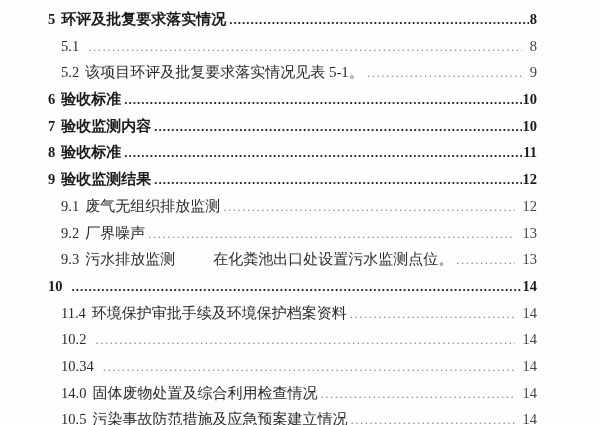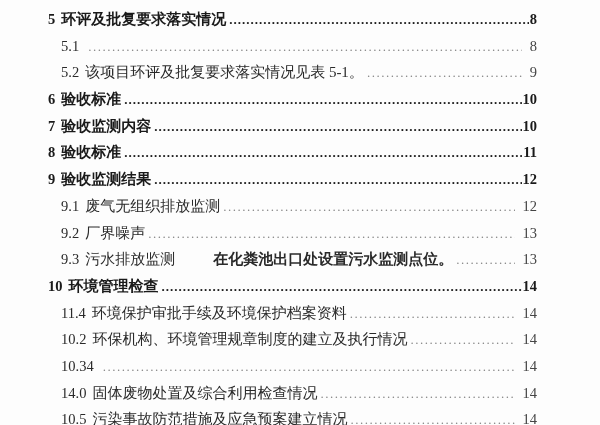--- a/index.html
+++ b/index.html
@@ -39,21 +39,20 @@
     margin-right: 6px;
     flex: 0 0 auto;
     font-size: 14.5px;
   }
   .title {
     flex: 0 0 auto;
   }
   .extra {
     flex: 0 0 auto;
     margin-left: 38px;
-    font-weight: bold;
   }
   .dots {
     flex: 1 1 auto;
     overflow: hidden;
     min-width: 0;
     margin: 0 1px 0 3px;
     color: #8a8a8a;
     font-size: 13px;
     letter-spacing: 1.5px;
     font-weight: normal;
@@ -148,35 +147,33 @@
   </div>
       <div class="row sub">
     <span class="num">9.3</span>
     <span class="title">污水排放监测</span>
     <span class="extra">在化粪池出口处设置污水监测点位。</span>
     <span class="dots"></span>
     <span class="pagenum">13</span>
   </div>
       <div class="row bold">
     <span class="num">10</span>
-    <span class="title">环境管理检查</span>
 
     <span class="dots"></span>
     <span class="pagenum">14</span>
   </div>
       <div class="row sub">
     <span class="num">11.4</span>
     <span class="title">环境保护审批手续及环境保护档案资料</span>
 
     <span class="dots"></span>
     <span class="pagenum">14</span>
   </div>
       <div class="row sub">
     <span class="num">10.2</span>
-    <span class="title">环保机构、环境管理规章制度的建立及执行情况</span>
 
     <span class="dots"></span>
     <span class="pagenum">14</span>
   </div>
       <div class="row sub">
     <span class="num">10.34</span>
 
     <span class="dots"></span>
     <span class="pagenum">14</span>
   </div>

